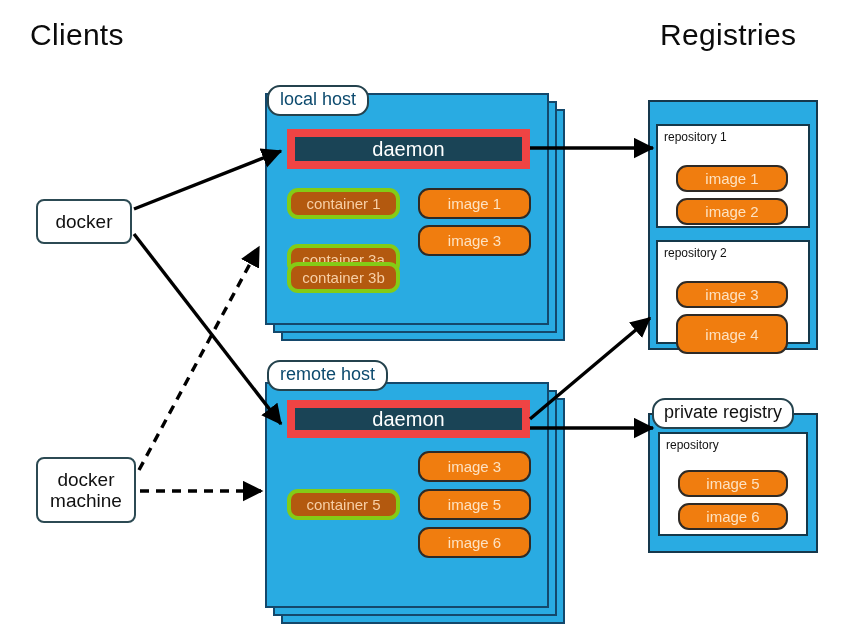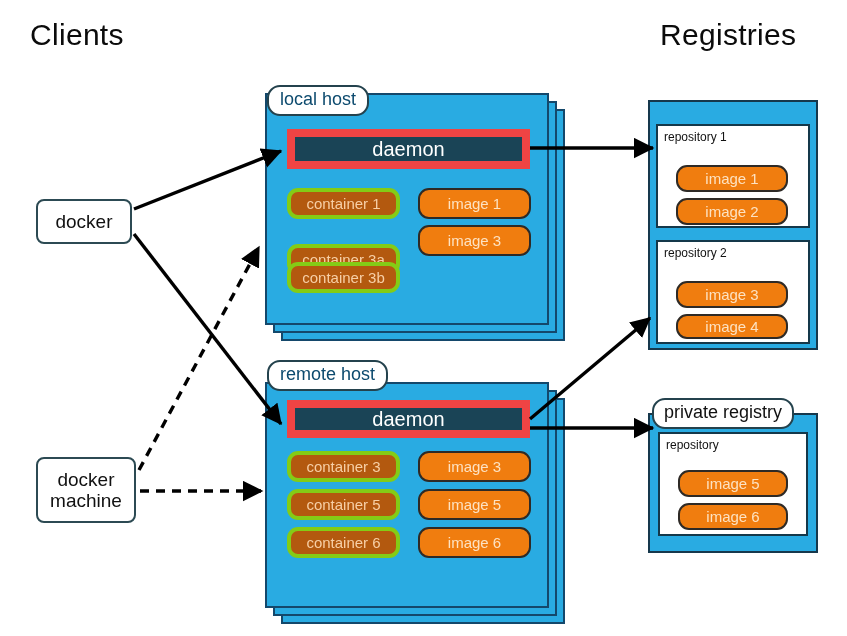--- a/index.html
+++ b/index.html
@@ -197,39 +197,37 @@
   <div class="pill image" style="left:418px; top:225px; width:113px; height:31px;">image 3</div>
 
   <div class="host-stack" id="stack-remote" style="left:265px; top:382px; width:300px; height:242px;">
     <div class="host-layer l3" style="width:284px; height:226px;"></div>
     <div class="host-layer l2" style="width:284px; height:226px;"></div>
     <div class="host-layer l1" style="width:284px; height:226px;"></div>
   </div>
   <div class="host-label" style="left:267px; top:360px;">remote host</div>
   <div class="daemon" style="left:287px; top:400px; width:243px; height:38px;">daemon</div>
 
-  <div class="pill container" style="left:287px; top:451px; width:113px; height:31px;">container 3</div>
   <div class="pill container" style="left:287px; top:489px; width:113px; height:31px;">container 5</div>
-  <div class="pill container" style="left:287px; top:527px; width:113px; height:31px;">container 6</div>
 
   <div class="pill image" style="left:418px; top:451px; width:113px; height:31px;">image 3</div>
   <div class="pill image" style="left:418px; top:489px; width:113px; height:31px;">image 5</div>
   <div class="pill image" style="left:418px; top:527px; width:113px; height:31px;">image 6</div>
 
   <div class="registry-box" style="left:648px; top:100px; width:170px; height:250px;"></div>
 
   <div class="repo-box" style="left:656px; top:124px; width:154px; height:104px;"></div>
   <div class="repo-title" style="left:664px; top:130px;">repository 1</div>
   <div class="reg-image" style="left:676px; top:165px; width:112px; height:27px;">image 1</div>
   <div class="reg-image" style="left:676px; top:198px; width:112px; height:27px;">image 2</div>
 
   <div class="repo-box" style="left:656px; top:240px; width:154px; height:104px;"></div>
   <div class="repo-title" style="left:664px; top:246px;">repository 2</div>
   <div class="reg-image" style="left:676px; top:281px; width:112px; height:27px;">image 3</div>
-  <div class="reg-image" style="left:676px; top:314px; width:112px; height:25px;">image 4</div>
+  <div class="reg-image" style="left:676px; top:314px; width:112px; height:40px;">image 4</div>
 
   <div class="registry-box" style="left:648px; top:413px; width:170px; height:140px;"></div>
   <div class="registry-label" style="left:652px; top:398px;">private registry</div>
 
   <div class="repo-box" style="left:658px; top:432px; width:150px; height:104px;"></div>
   <div class="repo-title" style="left:666px; top:438px;">repository</div>
   <div class="reg-image" style="left:678px; top:470px; width:110px; height:27px;">image 5</div>
   <div class="reg-image" style="left:678px; top:503px; width:110px; height:27px;">image 6</div>
 
   <svg id="arrow-layer" viewBox="0 0 847 636">

